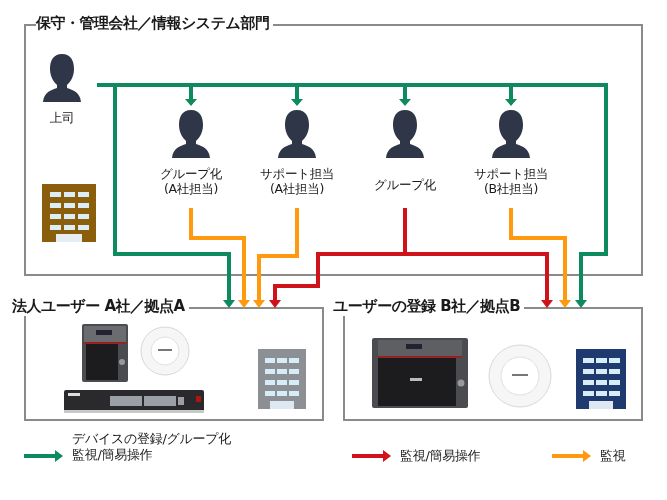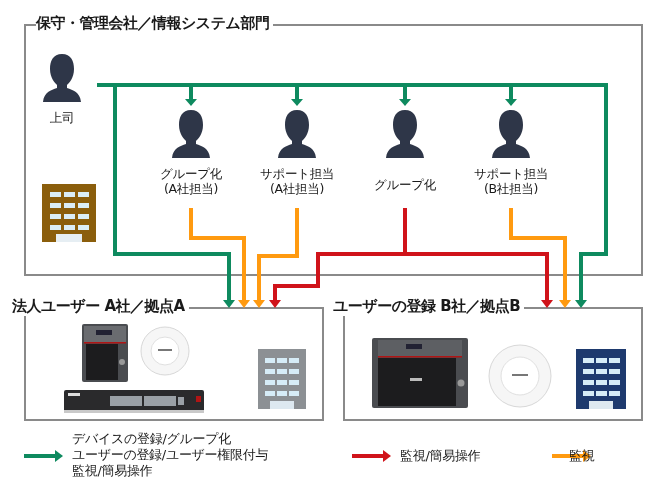--- a/index.html
+++ b/index.html
@@ -193,17 +193,16 @@
       <rect x="33" y="31" width="11" height="5"></rect>
     <rect x="7" y="42" width="11" height="5"></rect>
       <rect x="20" y="42" width="11" height="5"></rect>
       <rect x="33" y="42" width="11" height="5"></rect>
   </g>
   <rect x="13" y="52" width="24" height="8" fill="#dde8f0"></rect>
 </svg>
 
 <div class="legend-text" style="left:72px; top:431px;">
   <div>デバイスの登録/グループ化</div>
-  <div>ユーザーの登録/ユーザー権限付与</div>
   <div>監視/簡易操作</div>
 </div>
 <div class="legend-text" style="left:400px; top:448px;">監視/簡易操作</div>
-<div class="legend-text" style="left:569px; top:448px;text-align:right;">監視</div>
+<div class="legend-text" style="left:600px; top:448px;text-align:right;">監視</div>
 
 </body></html>

